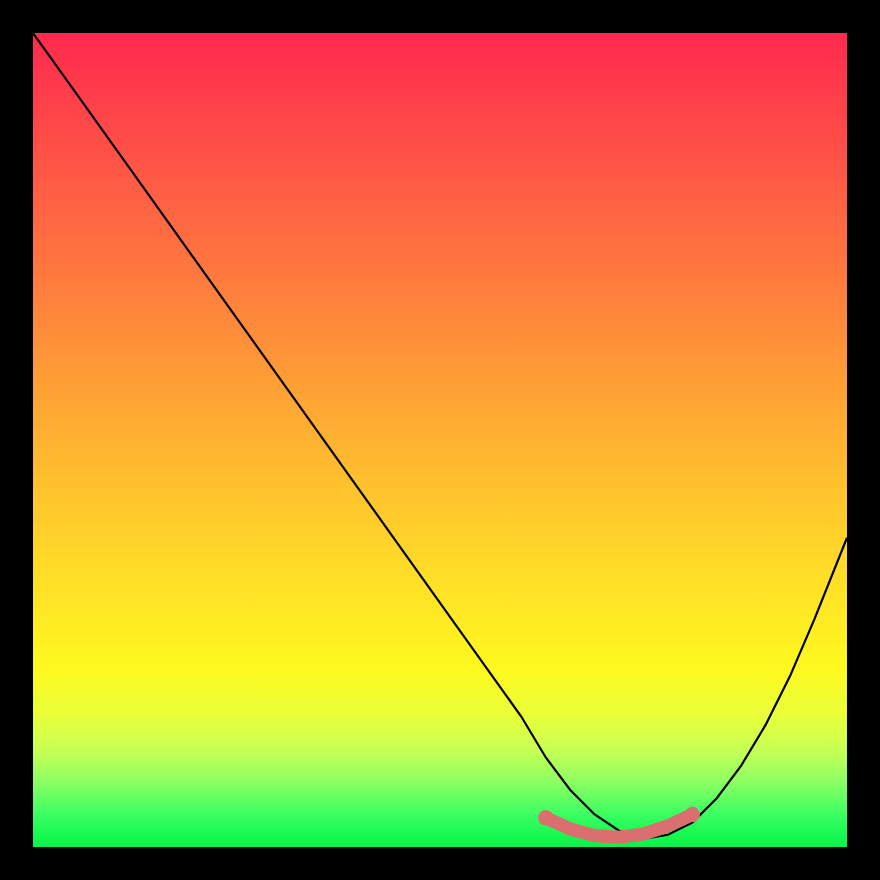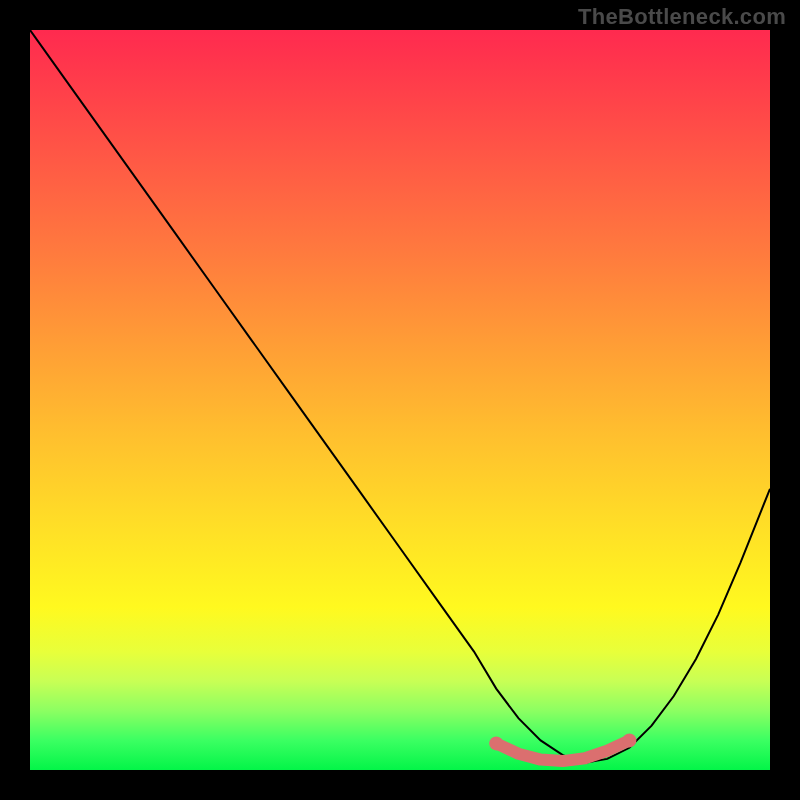--- a/index.html
+++ b/index.html
@@ -73,21 +73,20 @@
     stroke-linejoin: round;
   }
   .highlight-dot {
     fill: #db6f6f;
   }
 </style>
 </head>
 <body>
 
 <div class="outer">
-  <div class="watermark">TheBottleneck.com</div>
 
   <div class="plot">
     <div class="grad"></div>
     <svg class="curve" viewBox="0 0 740 740" preserveAspectRatio="none">
       <path class="line" d="M0.0 0.0 L37.0 51.8 L74.0 103.6 L111.0 155.4 L148.0 207.2 L185.0 259.0 L222.0 310.8 L259.0 362.6 L296.0 414.4 L333.0 466.2 L370.0 518.0 L407.0 569.8 L444.0 621.6 L466.2 658.6 L488.4 688.2 L510.6 710.4 L532.8 725.2 L555.0 732.6 L577.2 728.9 L599.4 717.8 L621.6 695.6 L643.8 666.0 L666.0 629.0 L688.2 584.6 L710.4 532.8 L740.0 458.8"></path>
       <path class="highlight-path" d="M466.2 713.4 L488.4 723.7 L510.6 729.6 L532.8 731.1 L555.0 728.2 L577.2 720.8 L599.4 710.4"></path>
       <circle class="highlight-dot" r="7" cx="466.2" cy="713.4"></circle>
       <circle class="highlight-dot" r="7" cx="599.4" cy="710.4"></circle>
     </svg>
   </div>

